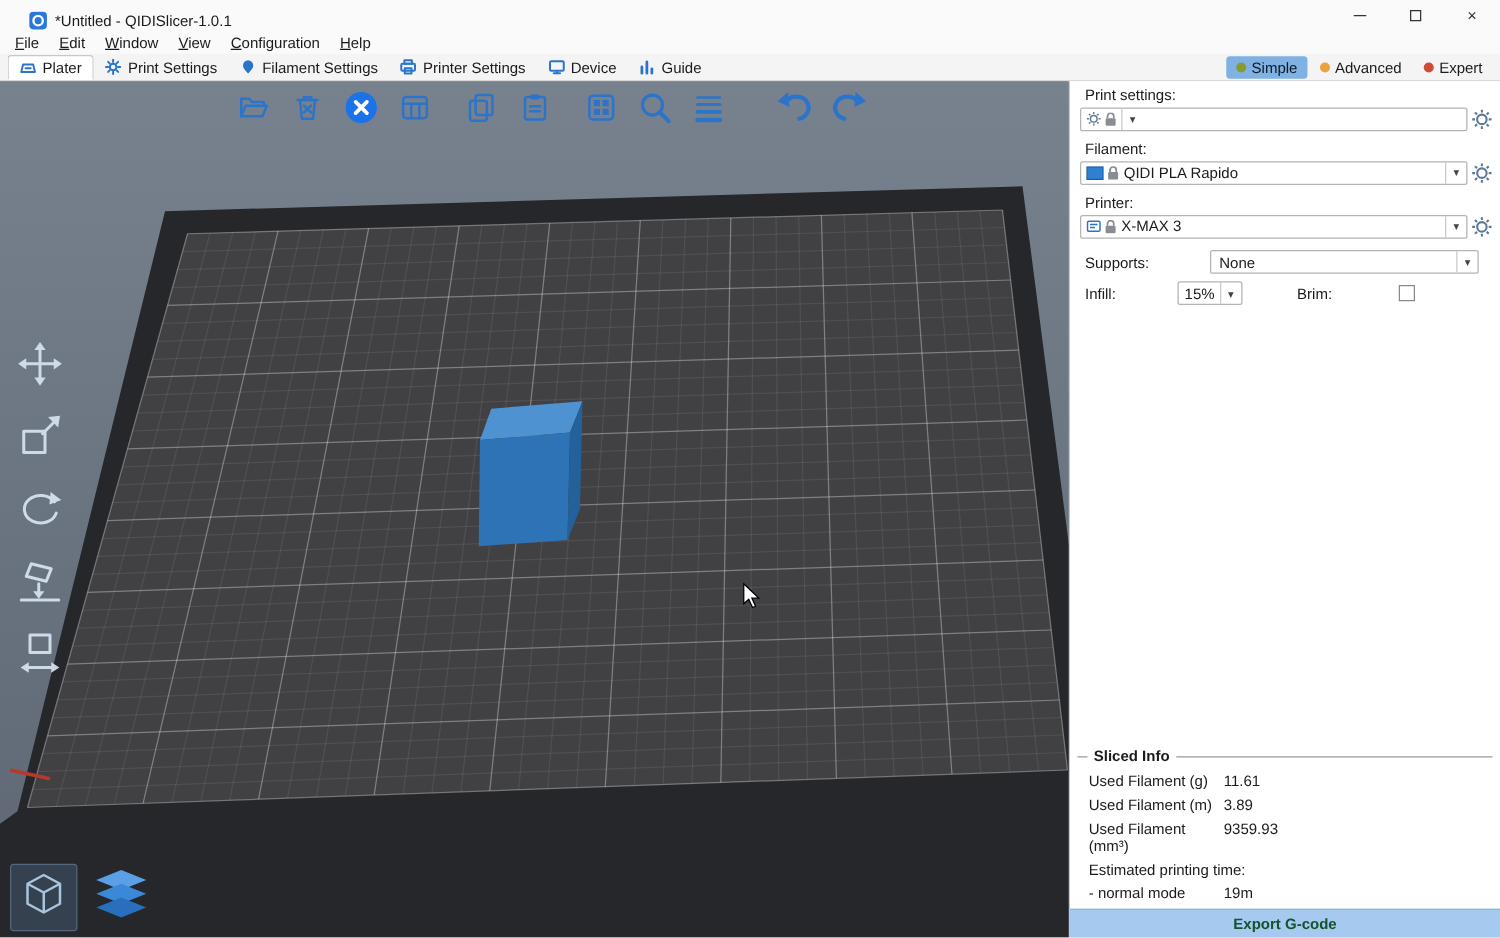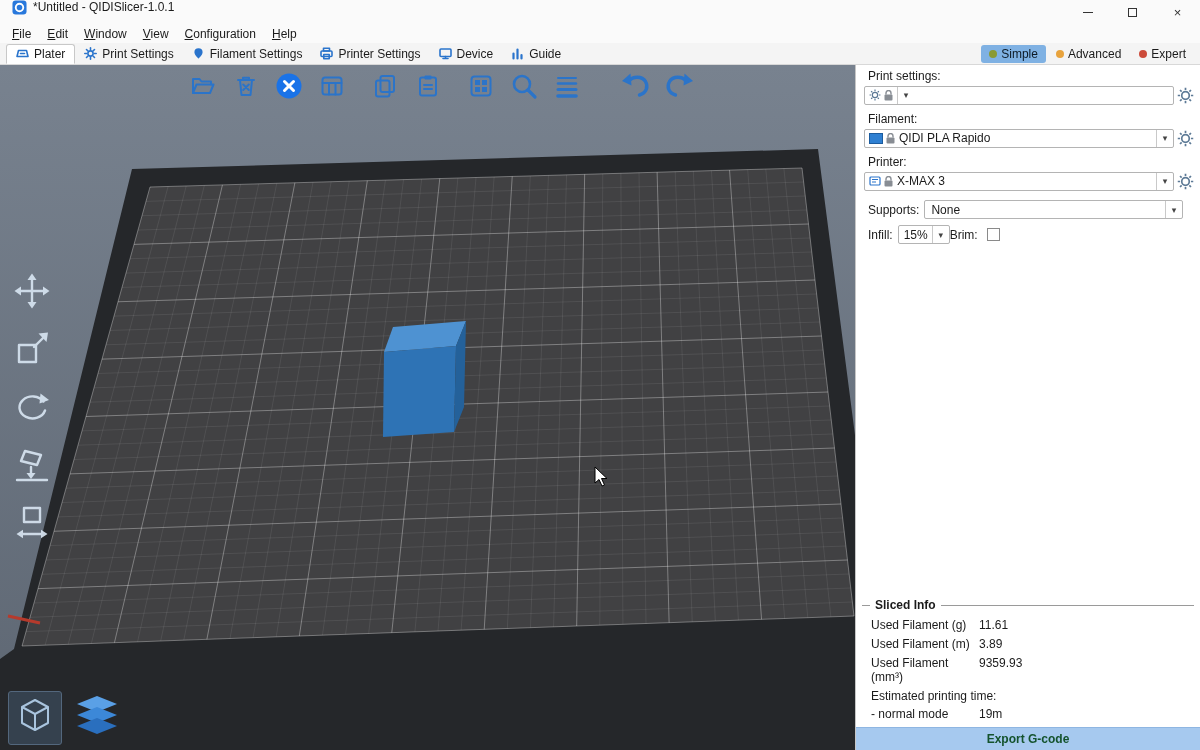--- a/index.html
+++ b/index.html
@@ -1,34 +1,34 @@
 <!DOCTYPE html>
 <html><head>
 <meta charset="utf-8">
 <style>
   * { box-sizing: border-box; margin: 0; padding: 0; }
   html,body { width:1200px; height:750px; overflow:hidden;
     font-family:"Liberation Sans", sans-serif; background:#fff; color:#1b1b1b; }
 
   
-  #titlebar { height:24px; background:#fafafa; display:flex; align-items:flex-start; padding-left:12px; gap:6px; font-size:12px; }
+  #titlebar { height:24px; background:#fafafa; display:flex; align-items:flex-end; padding-left:23px; gap:6px; font-size:12px; }
   #titlebar .appicon { width:15px; height:15px; }
   #win-controls { margin-left:auto; display:flex; height:24px; }
   .winbtn { width:45px; height:24px; display:flex; align-items:center; justify-content:center; color:#333; font-size:13px; cursor:pointer; }
   .winbtn .min-glyph { width:10px; height:1px; background:#333; }
   .winbtn .max-glyph { width:9px; height:9px; border:1px solid #333; }
 
   
   #menubar { height:19px; background:#fafafa; display:flex; align-items:center; padding-left:4px; font-size:12px; }
   .menu-item { display:inline-block; padding:2px 8px; cursor:pointer; }
   .menu-item::first-letter { text-decoration:underline; }
 
   
   #tabbar { height:22px; background:#f4f4f4; border-bottom:1px solid #d8d8d8; display:flex; align-items:center; padding:0 6px; font-size:12px; }
-  .tab { display:flex; gap:5px; padding:2px 9px; cursor:pointer; white-space:nowrap; }
+  .tab { display:flex; align-items:center; gap:5px; padding:2px 9px; cursor:pointer; white-space:nowrap; }
   .tab.selected { background:#fff; border:1px solid #c8c8c8; border-bottom-color:#fff; border-radius:3px 3px 0 0; margin-bottom:-1px; }
   .tabicon svg { stroke:#2a74cc; fill:none; stroke-width:1.6; stroke-linecap:round; stroke-linejoin:round; display:block; }
   #modes { margin-left:auto; display:flex; align-items:center; gap:2px; }
   .mode { display:flex; align-items:center; gap:4px; padding:2px 8px; cursor:pointer; border-radius:3px; }
   .mode.selected { background:#7fb1e3; font-weight:normal; color:#0d1a26; }
   .mode .dot { width:8px; height:8px; border-radius:50%; }
 
   
   #main { display:flex; height:685px; }
   #viewport { position:relative; width:855px; height:685px; background:#6b7684; overflow:hidden; }
@@ -55,21 +55,21 @@
   
   #sidebar { width:345px; background:#fff; border-left:1px solid #c6c6c6; display:flex; flex-direction:column; font-size:12px; }
   .sb-label { margin:4px 0 2px 12px; }
   .combo-row { display:flex; align-items:center; margin:0 4px 3px 8px; }
   .combo { display:flex; align-items:center; background:#fff; border:1px solid #b4b4b4; border-radius:2px; height:19px; flex:1; min-width:0; cursor:pointer; }
   .combo .cicon { display:flex; align-items:center; margin:0 3px 0 4px; }
   .combo .clock { display:flex; align-items:center; margin-right:4px; }
   .combo .ctext { flex:1; white-space:nowrap; overflow:hidden; }
   .combo .carrow { width:17px; align-self:stretch; border-left:1px solid #c9c9c9; display:flex; align-items:center; justify-content:center; font-size:9px; color:#444; }
   .gear-btn { width:22px; height:20px; border:none; background:transparent; display:flex; align-items:center; justify-content:center; cursor:pointer; }
-  .row { display:flex; align-items:center; margin:6px 17px 0 12px; }
+  .row { display:flex; align-items:center; margin:6px 17px 0 12px;gap:44px; }
   .row .rlabel { margin-right:5px; }
   .supports-combo { flex:1; }
   .infill-combo { width:52px; flex:none;justify-content:space-between; }
   .checkbox { width:13px; height:13px; border:1px solid #8a8a8a; background:#fff; margin-left:4px; cursor:pointer; }
   #sb-spacer { flex:1; }
 
   #sliced-info { position:relative; border-top:1px solid #9a9a9a; margin:10px 6px 4px 6px; padding-top:9px; }
   #sliced-info .si-title { position:absolute; top:-8px; left:8px; background:#fff; padding:0 5px; font-weight:bold;text-align:right; }
   .si-row { display:flex; padding:2.5px 0 2.5px 9px; }
   .si-row .lb { width:108px; }

